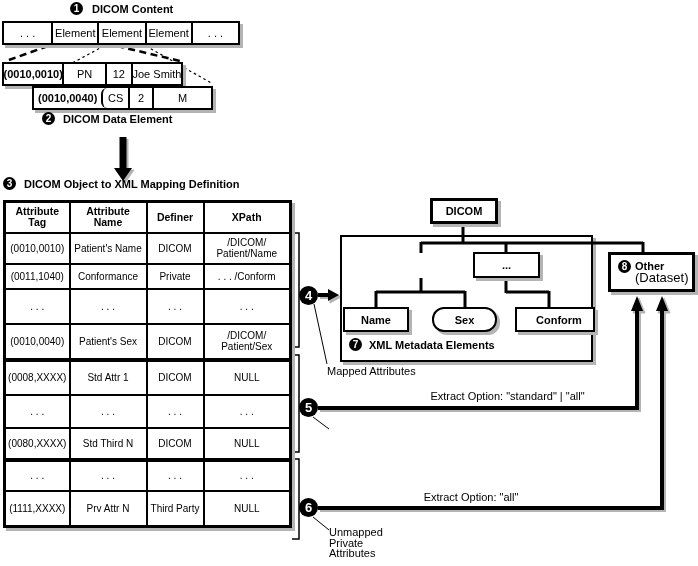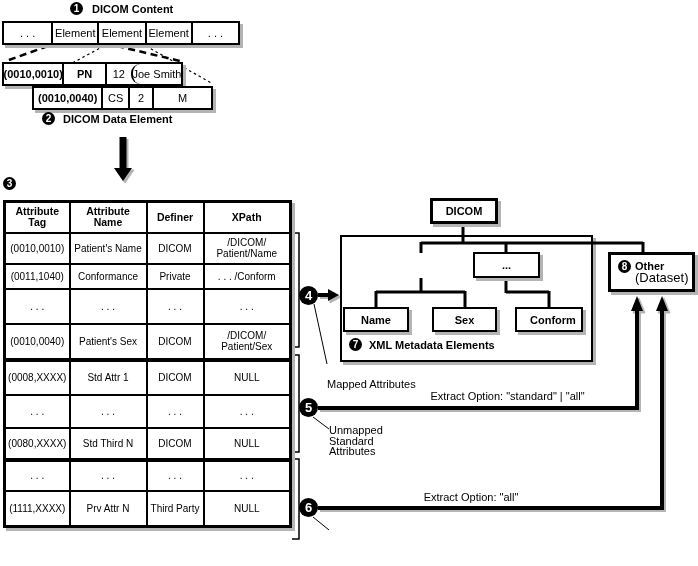--- a/index.html
+++ b/index.html
@@ -141,36 +141,37 @@
   <div class="box cellrow" style="left:2px;top:21px;width:238px;height:24px;">
     <div class="c" style="width:48px;">. . .</div>
     <div class="c" style="width:47px;">Element</div>
     <div class="c" style="width:48px;">Element</div>
     <div class="c" style="width:47px;">Element</div>
     <div class="c" style="width:48px;">. . .</div>
   </div>
 
   <div class="box cellrow" style="left:2px;top:62px;width:181px;height:24px;">
     <div class="c b" style="width:68px;">(0010,0010)</div>
-    <div class="c" style="width:49px;font-weight:bold;">PN</div>
+    <div class="c" style="width:49px;">PN</div>
     <div class="c" style="width:30px;">12</div>
-    <div class="c" style="width:58px;border-radius:9px;">Joe Smith</div>
+    <div class="c" style="width:58px;">Joe Smith</div>
   </div>
 
   <div class="box cellrow" style="left:32px;top:86px;width:181px;height:24px;">
     <div class="c b" style="width:69px;">(0010,0040)</div>
-    <div class="c" style="width:27px;">CS</div>
+    <div class="c" style="width:27px;border-radius:6px;">CS</div>
     <div class="c" style="width:25px;">2</div>
     <div class="c" style="width:60px;">M</div>
   </div>
 
   <span class="num" style="left:42px;top:112px;">2</span>
   <div class="steplabel" style="left:63px;top:113px;">DICOM Data Element</div>
 
   <span class="num" style="left:3px;top:177px;">3</span>
+  <div class="steplabel" style="left:24px;top:178px;">DICOM Object to XML Mapping Definition</div>
 
   <table id="map-table">
     <colgroup>
         <col style="width:65px">
         <col style="width:77px">
         <col style="width:57px">
         <col style="width:87px">
       </colgroup>
     <tbody>
         <tr style="height:31px;">
@@ -232,37 +233,37 @@
       <td>Prv Attr N</td>
       <td>Third Party</td>
       <td>NULL</td>
     </tr>
   </tbody>
     </table>
 
   <div class="box thick" style="left:430px;top:198px;width:68px;height:26px;">DICOM</div>
   <div class="box" style="left:473px;top:252px;width:67px;height:26px;">...</div>
   <div class="box" style="left:343px;top:307px;width:66px;height:25px;">Name</div>
-  <div class="box" style="left:432px;top:307px;width:65px;height:25px;">Sex</div>
-  <div class="box" style="left:515px;top:307px;width:68px;height:25px;padding-left:8px;">Conform</div>
+  <div class="box" style="left:432px;top:307px;width:65px;height:25px;border-radius:12px;">Sex</div>
+  <div class="box" style="left:515px;top:307px;width:80px;height:25px;padding-left:8px;">Conform</div>
 
   <span class="num" style="left:349px;top:338px;">7</span>
   <div class="steplabel" style="left:369px;top:339px;text-align:center;">XML Metadata Elements</div>
 
   <div class="box thick" id="other-box" style="left:608px;top:252px;width:87px;height:40px;">
     <span class="num inbox">8</span>
     <span class="ocol">
       <span>Other</span>
       <span class="sub">(Dataset)</span>
     </span>
   </div>
 
   <span class="num lg" style="left:299px;top:286px;">4</span>
-  <div class="plainlabel" style="left:327px;top:365px;margin-top:13px;">Mapped Attributes</div>
+  <div class="plainlabel" style="left:327px;top:365px;">Mapped Attributes</div>
 
   <span class="num lg" style="left:299px;top:398px;">5</span>
   <div class="plainlabel centerlabel" style="left:400px;top:390px;width:215px;">Extract Option: "standard" | "all"</div>
-  <div class="plainlabel wraplabel" style="left:329px;top:425px;width:64px;">Unmapped Standard Attributes</div>
 
   <span class="num lg" style="left:299px;top:498px;">6</span>
   <div class="plainlabel centerlabel" style="left:421px;top:491px;width:100px;">Extract Option: "all"</div>
+  <div class="plainlabel wraplabel" style="left:329px;top:527px;width:64px;">Unmapped Private Attributes</div>
 
 </div>
 
 </body></html>

